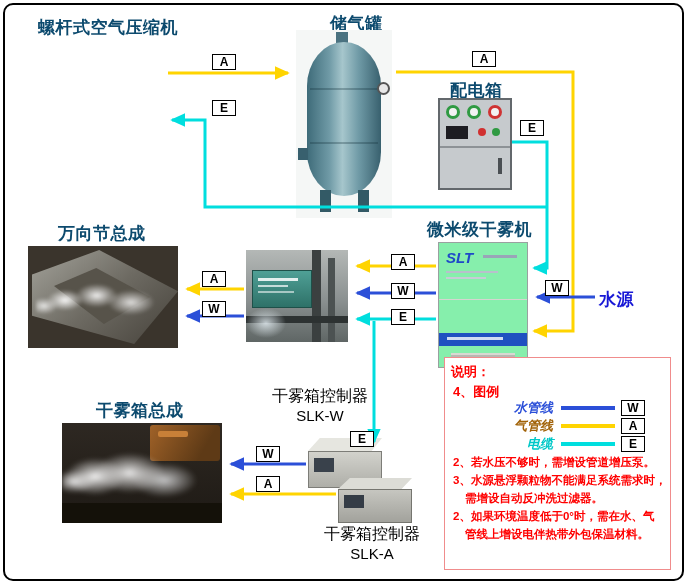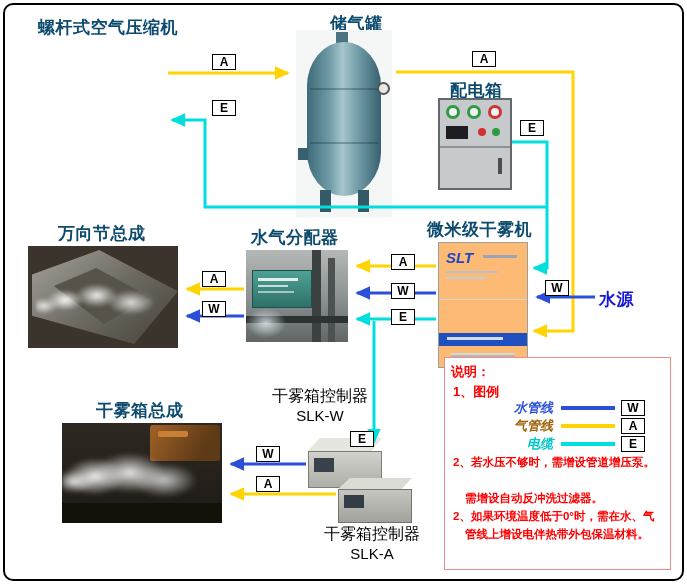--- a/index.html
+++ b/index.html
@@ -35,21 +35,20 @@
 </head>
 <body>
 
 <div class="canvas">
   <div class="frame"></div>
 
   <div class="title" style="left:38px;top:16px;">螺杆式空气压缩机</div>
   <div class="title" style="left:330px;top:12px;">储气罐</div>
   <div class="title" style="left:450px;top:79px;">配电箱</div>
   <div class="title" style="left:58px;top:222px;">万向节总成</div>
-  <div class="title" style="left:251px;top:226px;">水气分配器</div>
   <div class="title" style="left:427px;top:218px;">微米级干雾机</div>
   <div class="title" style="left:96px;top:399px;">干雾箱总成</div>
   <div class="title" style="left: 599px; top: 288px; color: rgb(23, 23, 214);">水源</div>
 
   <div class="ctrl-label" style="left:266px;top:386px;width:108px;">
     <div class="l1">干雾箱控制器</div>
     <div class="l2">SLK-W</div>
   </div>
   <div class="ctrl-label" style="left:318px;top:524px;width:108px;">
     <div class="l1">干雾箱控制器</div>
@@ -89,21 +88,21 @@
     <div class="abs" style="left:66px;top:0;width:9px;height:92px;background:#3b4040;"></div>
     <div class="abs" style="left:82px;top:8px;width:7px;height:84px;background:#4c5252;"></div>
     <div class="abs" style="left:6px;top:20px;width:60px;height:38px;background:linear-gradient(180deg,#4fa096,#2e7168);border:1px solid #1e5049;"></div>
     <div class="abs" style="left:12px;top:28px;width:40px;height:3px;background:rgba(255,255,255,.85);"></div>
     <div class="abs" style="left:12px;top:35px;width:30px;height:2px;background:rgba(255,255,255,.7);"></div>
     <div class="abs" style="left:12px;top:41px;width:36px;height:2px;background:rgba(255,255,255,.55);"></div>
     <div class="abs" style="left:0;top:66px;width:102px;height:7px;background:#2d3232;"></div>
     <div class="abs" style="left:0;top:58px;width:40px;height:30px;background:radial-gradient(closest-side,rgba(230,240,245,.8),rgba(230,240,245,0));"></div>
   </div>
 
-  <div class="photo" style="left:438px;top:242px;width:90px;height:126px;background:#fdba74;border:1px solid #9aa0a0;">
+  <div class="photo" style="left:438px;top:242px;width:90px;height:126px;background:#86efac;border:1px solid #9aa0a0;">
     <div class="abs" style="left:7px;top:6px;font-weight:bold;font-style:italic;font-size:15px;color:#1f49c8;">SLT</div>
     <div class="abs" style="left:44px;top:12px;width:34px;height:3px;background:#9aa4b8;"></div>
     <div class="abs" style="left:7px;top:28px;width:52px;height:2px;background:#b8c0cc;"></div>
     <div class="abs" style="left:7px;top:34px;width:40px;height:2px;background:#c6ccd6;"></div>
     <div class="abs" style="left:0;top:56px;width:90px;height:1px;background:#d5d5d0;"></div>
     <div class="abs" style="left:0;top:90px;width:90px;height:13px;background:#2050c0;"></div>
     <div class="abs" style="left:8px;top:94px;width:56px;height:3px;background:rgba(255,255,255,.8);"></div>
     <div class="abs" style="left:12px;top:110px;width:64px;height:10px;background:repeating-linear-gradient(180deg,#d8d8d2 0 2px,#b8b8b2 2px 4px);"></div>
   </div>
 
@@ -162,36 +161,37 @@
   <div class="badge" style="left:391px;top:309px;">E</div>
   <div class="badge" style="left:202px;top:271px;">A</div>
   <div class="badge" style="left:202px;top:301px;">W</div>
   <div class="badge" style="left:545px;top:280px;">W</div>
   <div class="badge" style="left:350px;top:431px;">E</div>
   <div class="badge" style="left:256px;top:446px;">W</div>
   <div class="badge" style="left:256px;top:476px;">A</div>
 
   <div class="legend">
     <div class="lg-text" style="left:6px;top:5px;font-size:13px;">说明：</div>
-    <div class="lg-text" style="left:8px;top:25px;font-size:13px;">1、图例</div>
+    <div class="lg-text" style="left:8px;top:25px;font-size:13px;">4、图例</div>
 
     <div class="lg-row" style="left:60px;top:42px;">
       <span class="lg-label" style="color: rgb(43, 79, 216);">水管线</span>
       <span class="lg-line" style="background: rgb(43, 79, 216);"></span>
       <span class="badge inline">W</span>
     </div>
     <div class="lg-row" style="left:60px;top:60px;">
       <span class="lg-label" style="color: #a16207;">气管线</span>
       <span class="lg-line" style="background: rgb(255, 212, 0);"></span>
       <span class="badge inline">A</span>
     </div>
     <div class="lg-row" style="left:60px;top:78px;">
       <span class="lg-label" style="color: rgb(0, 200, 200);">电缆</span>
       <span class="lg-line" style="background: rgb(0, 222, 222);"></span>
       <span class="badge inline">E</span>
     </div>
 
     <div class="lg-text" style="left:8px;top:97px;">2、若水压不够时，需增设管道增压泵。</div>
+    <div class="lg-text" style="left:8px;top:115px;">3、水源悬浮颗粒物不能满足系统需求时，</div>
     <div class="lg-text" style="left:20px;top:133px;">需增设自动反冲洗过滤器。</div>
     <div class="lg-text" style="left:8px;top:151px;">2、如果环境温度低于0°时，需在水、气</div>
     <div class="lg-text" style="left:20px;top:169px;">管线上增设电伴热带外包保温材料。</div>
   </div>
 </div>
 
 </body></html>

